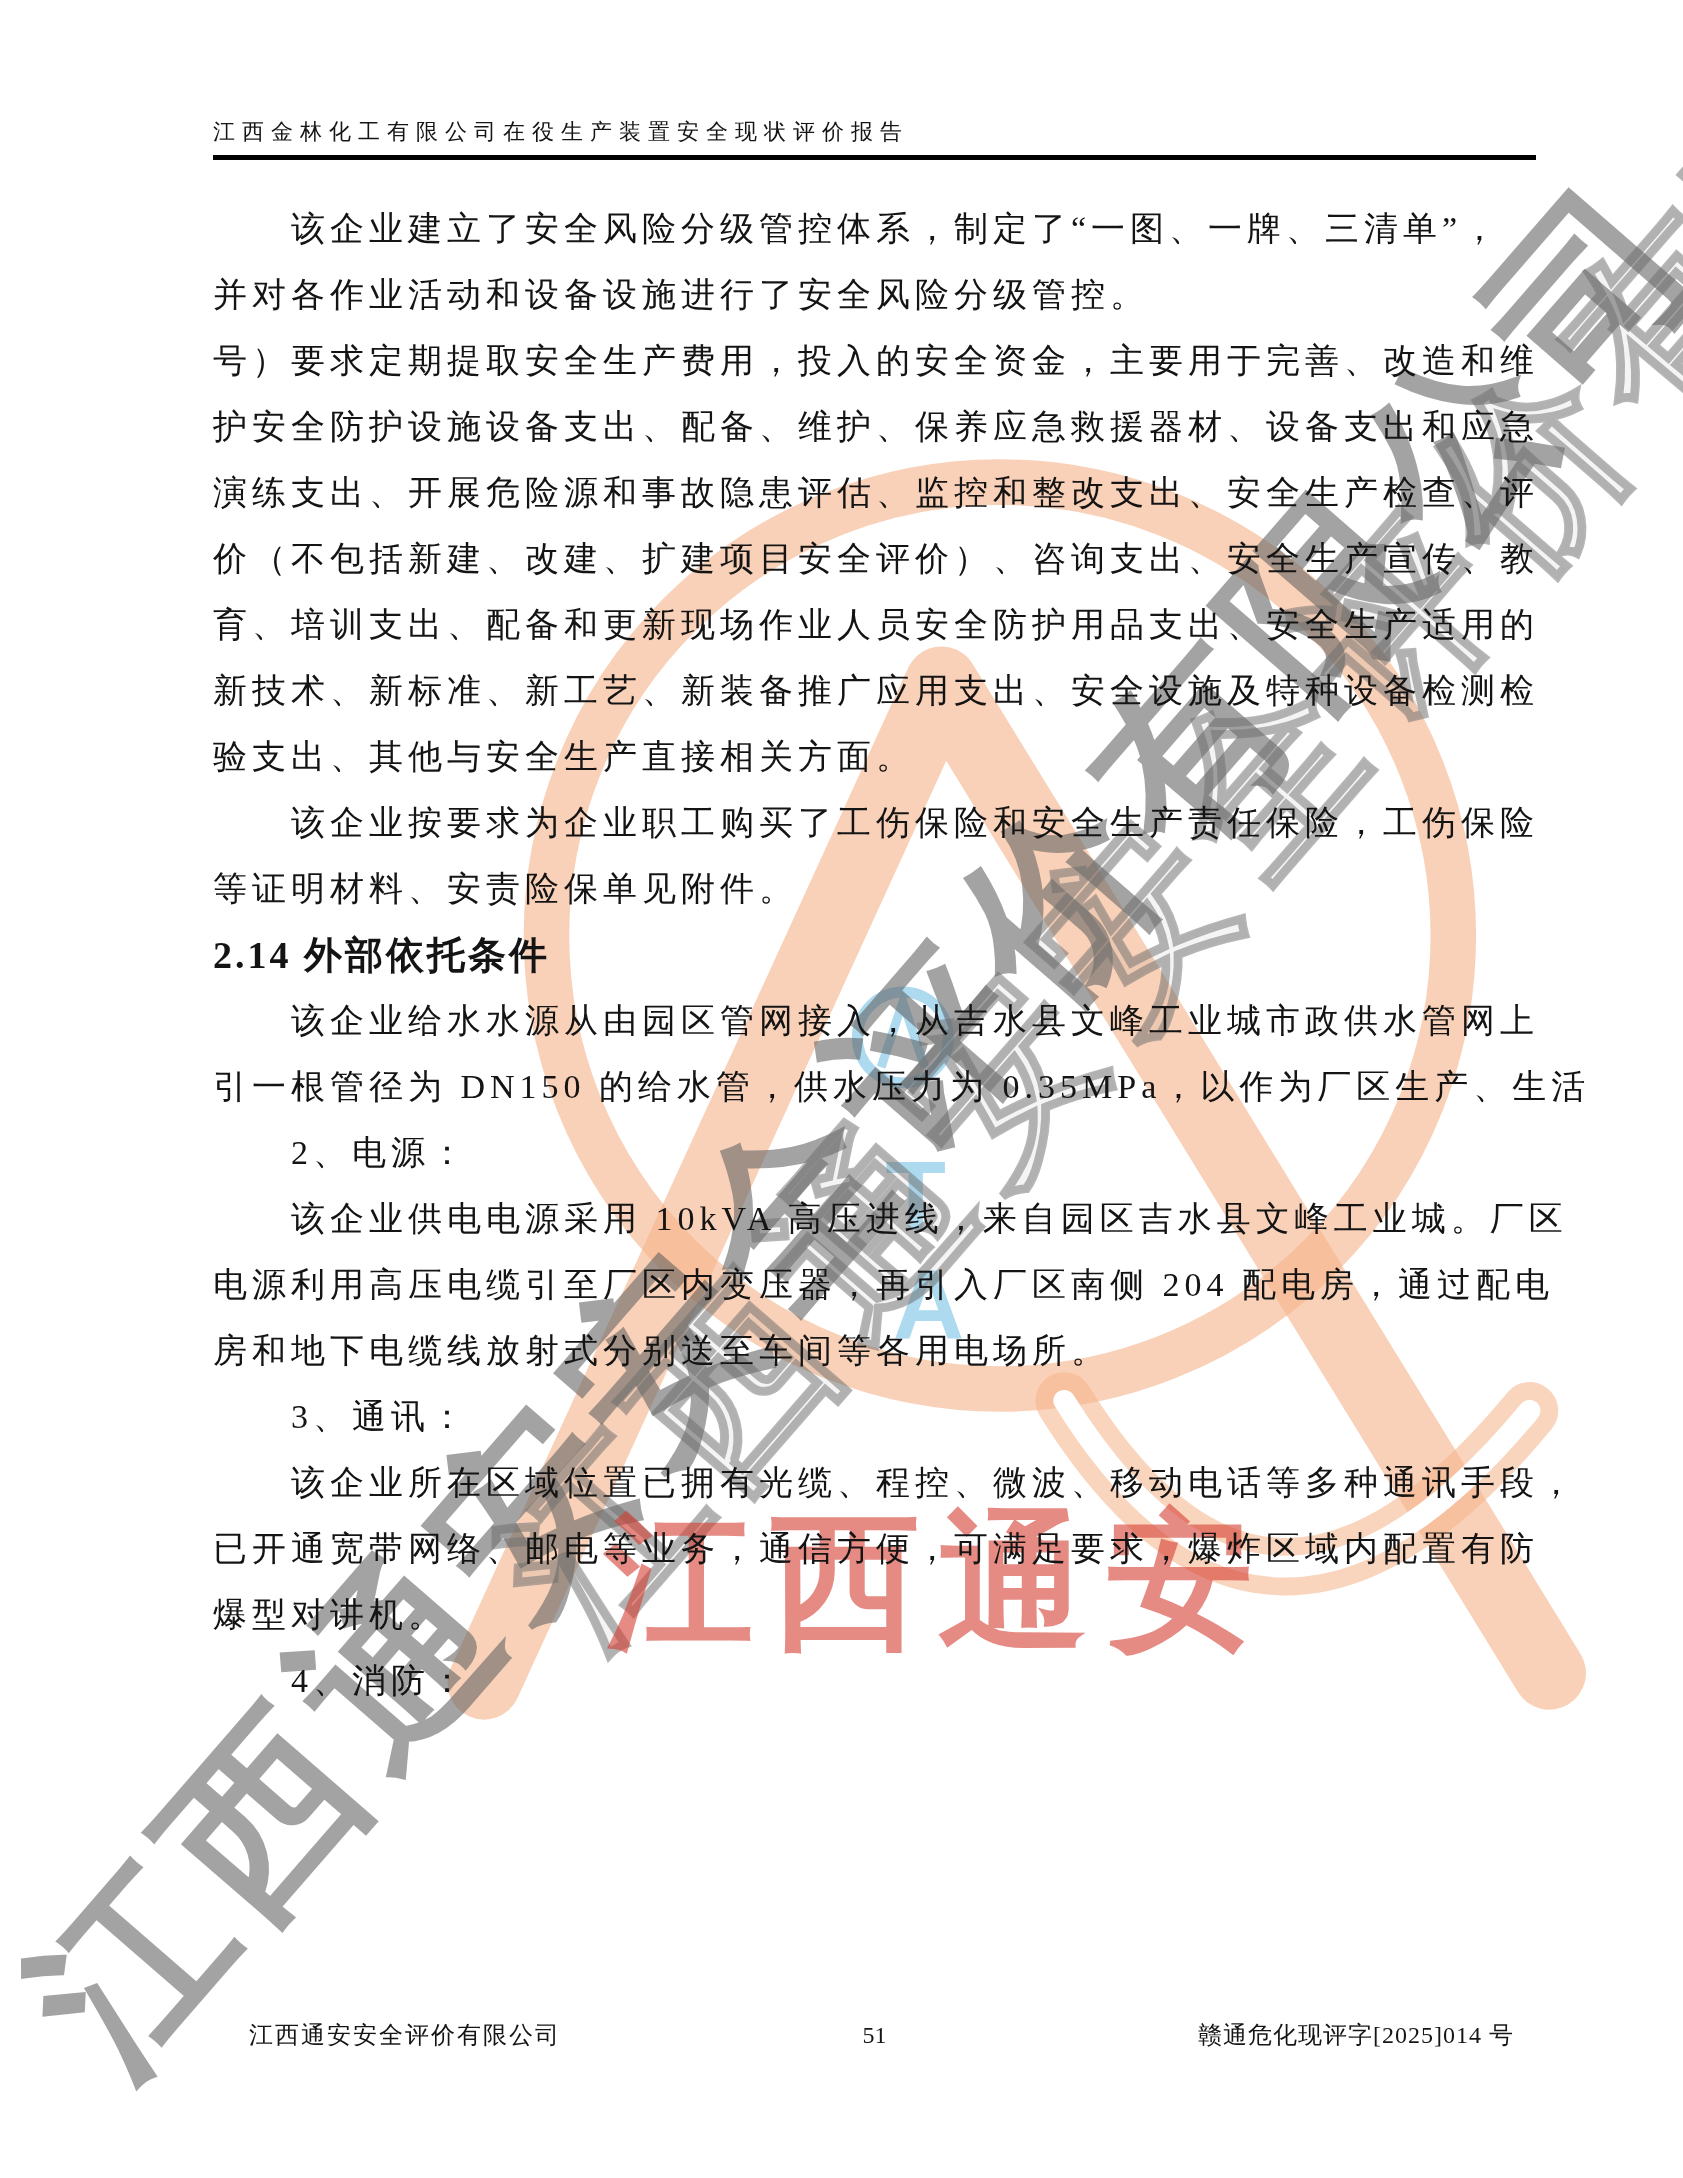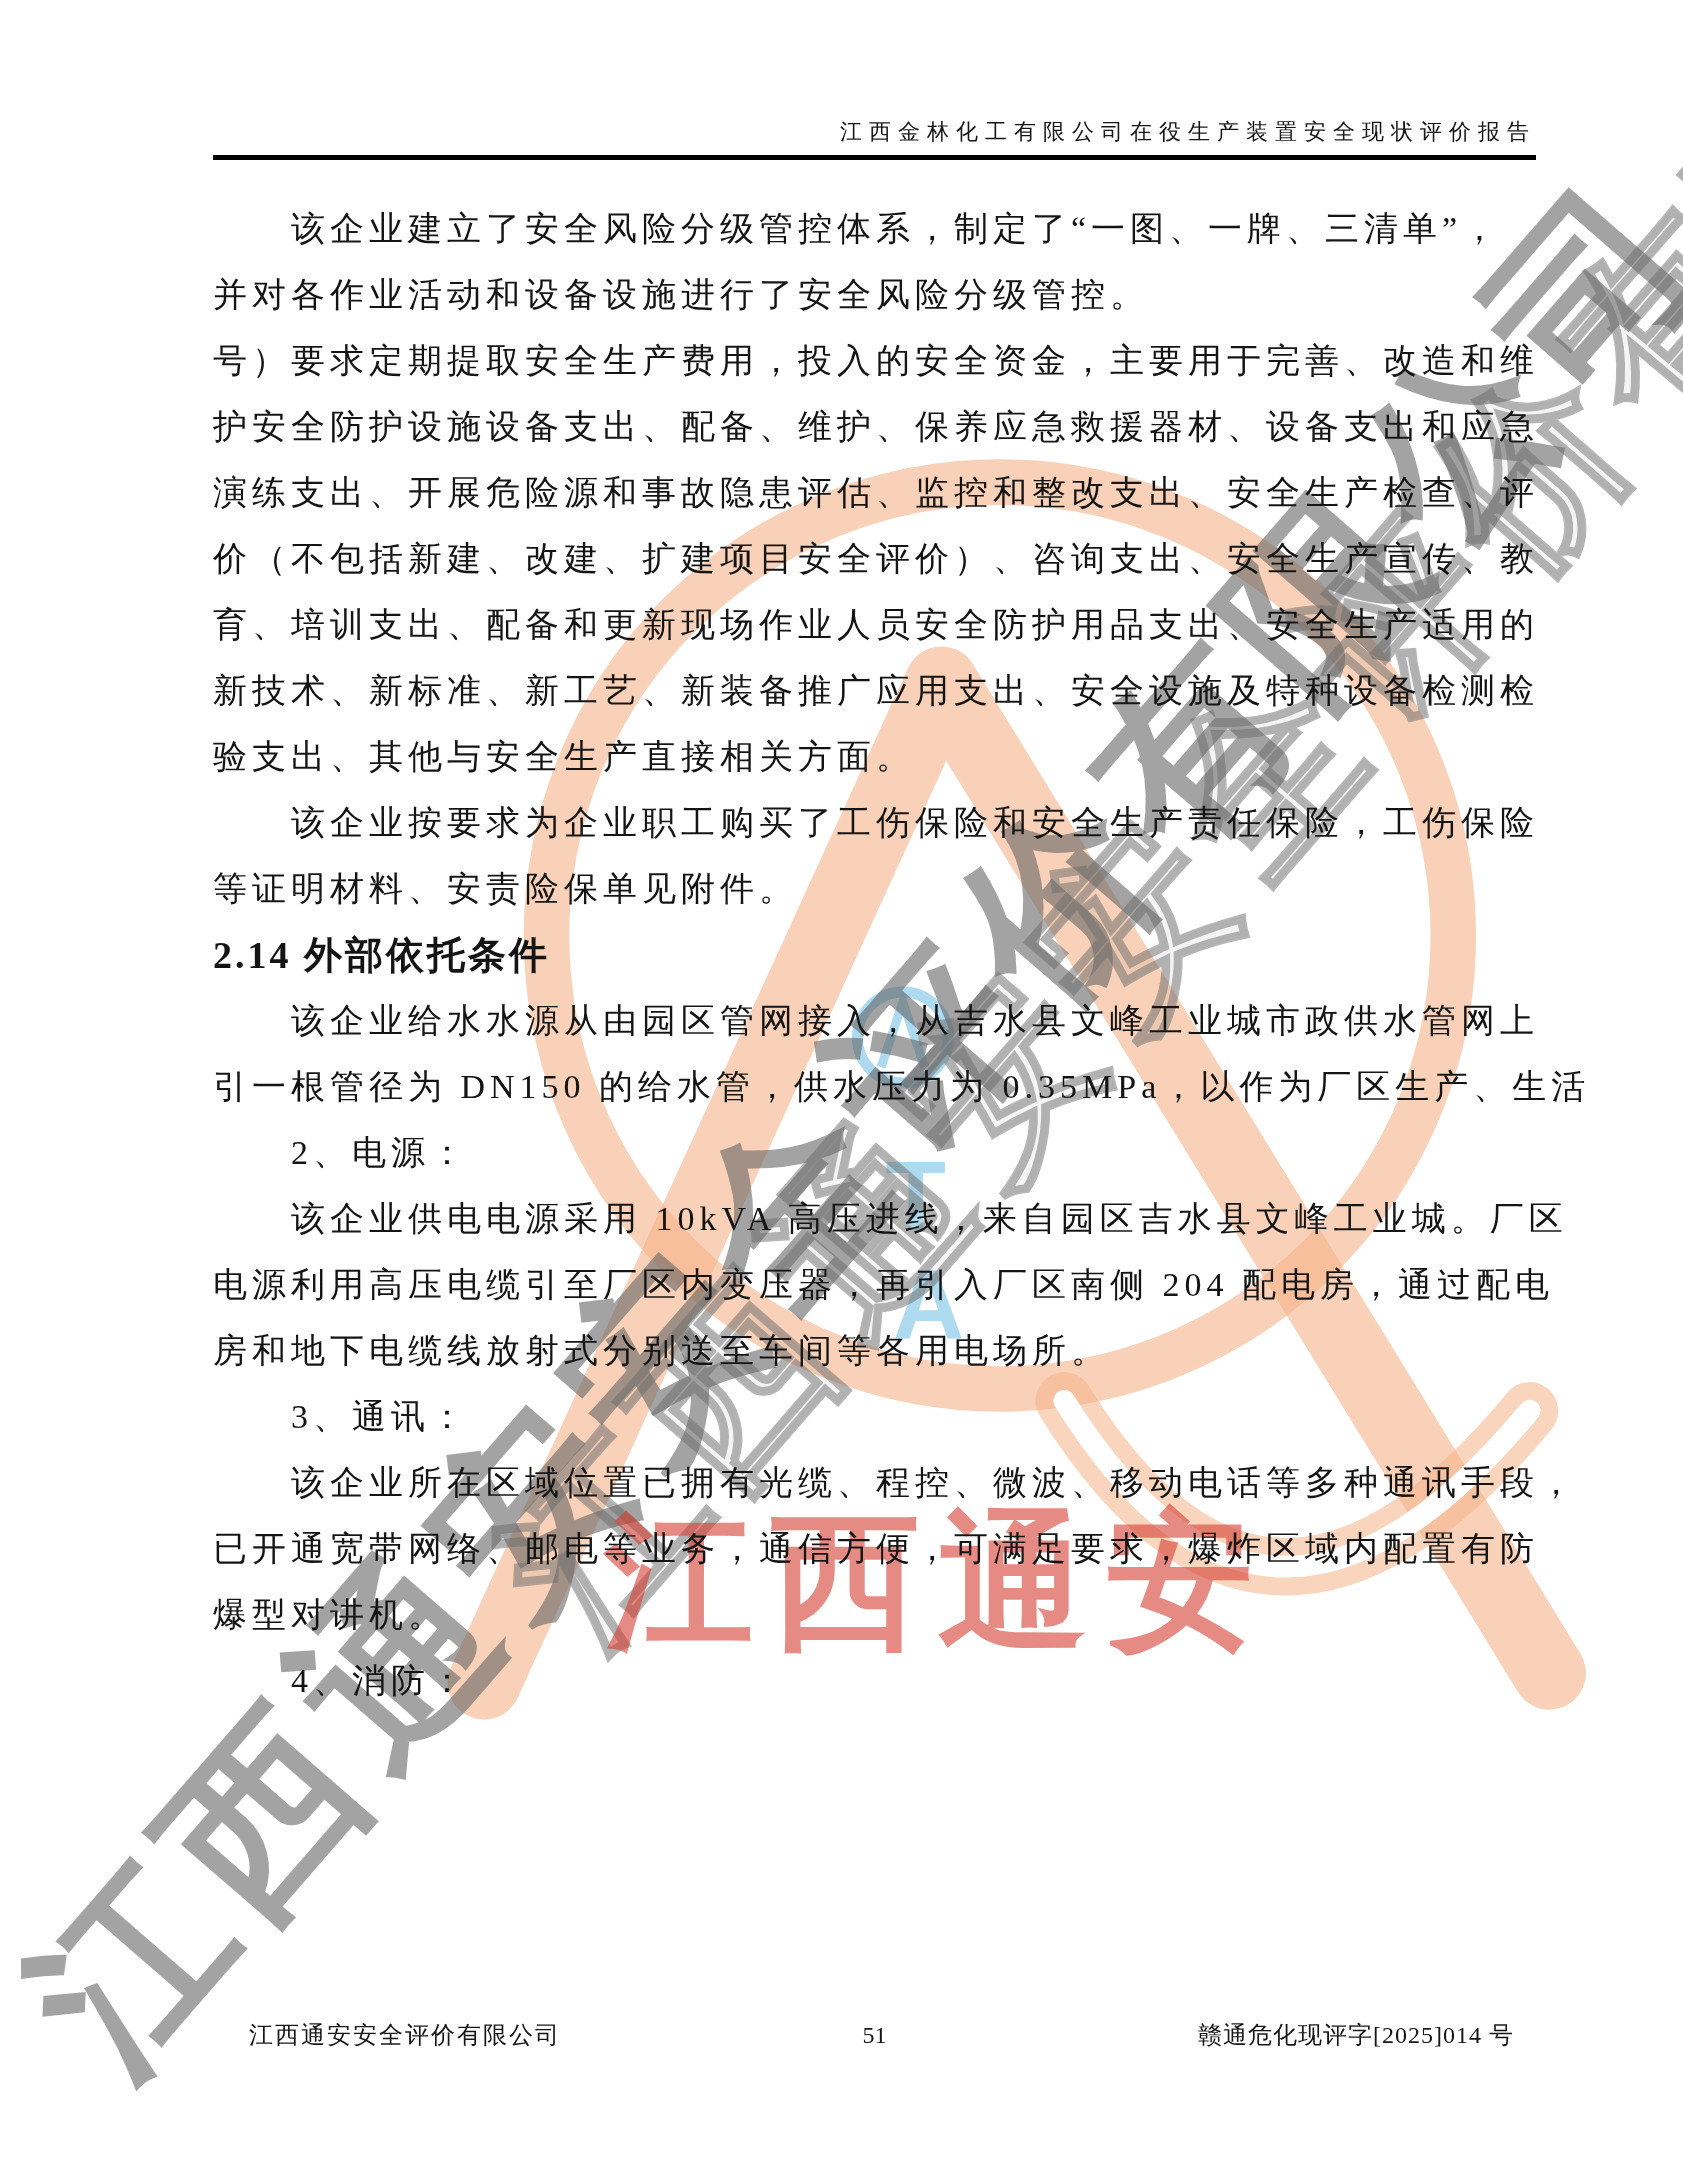--- a/index.html
+++ b/index.html
@@ -33,21 +33,21 @@
     font-family:"Liberation Sans","DejaVu Sans",sans-serif;
     font-weight:bold;
     font-size:149px;line-height:149px;letter-spacing:18px;
     color:rgba(211,62,50,0.60);
     white-space:nowrap;
   }
   
   .header-title{
     position:absolute;z-index:10;
     left:213px;top:117px;width:1323px;
-    text-align:right;
+    text-align:left;
     font-size:22px;letter-spacing:7px;line-height:30px;
     color:#151515;
   }
   .header-rule{
     position:absolute;z-index:10;
     left:213px;top:155px;width:1323px;height:5px;
     background:#000;
   }
   
   .content{

